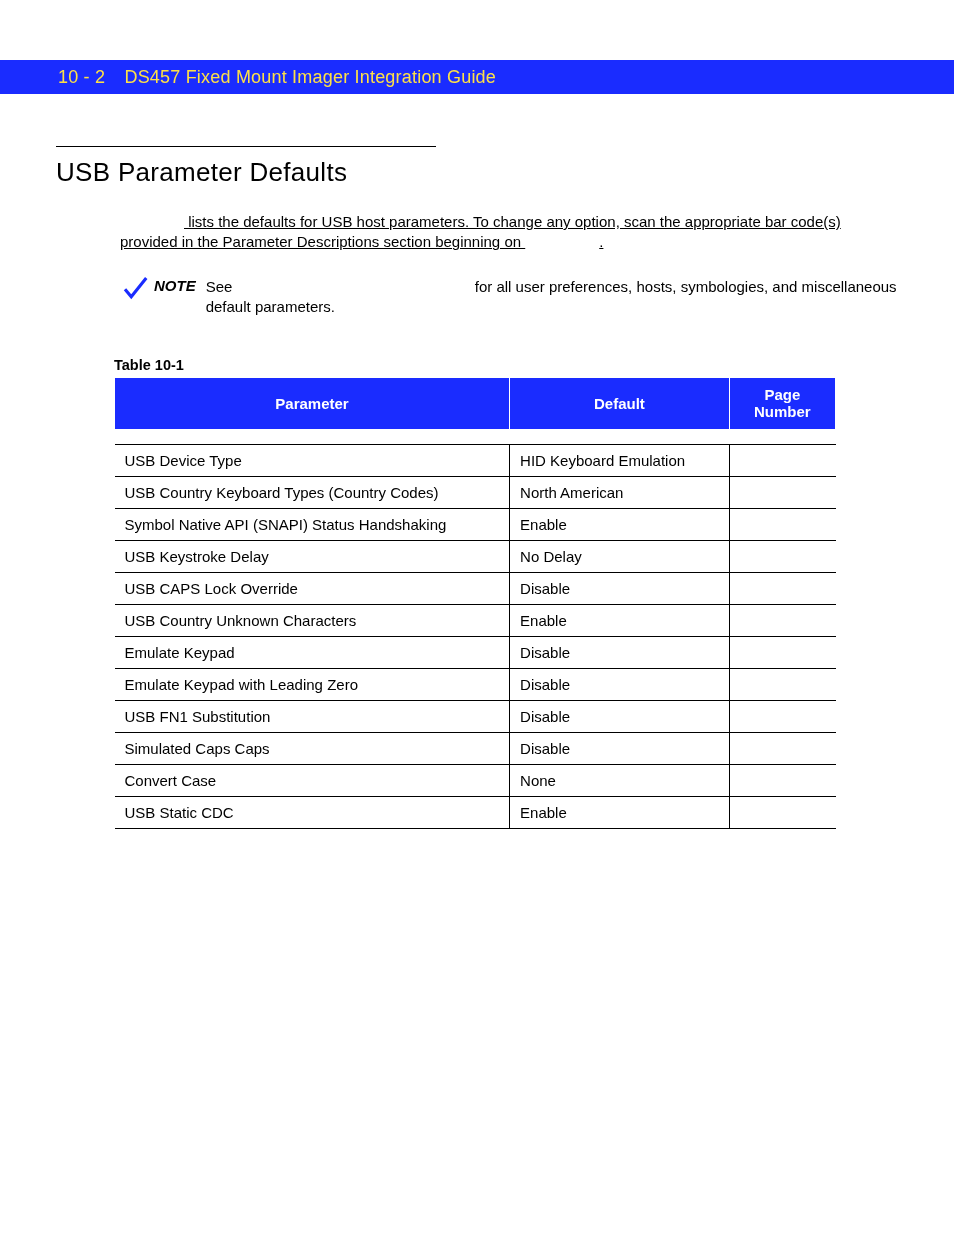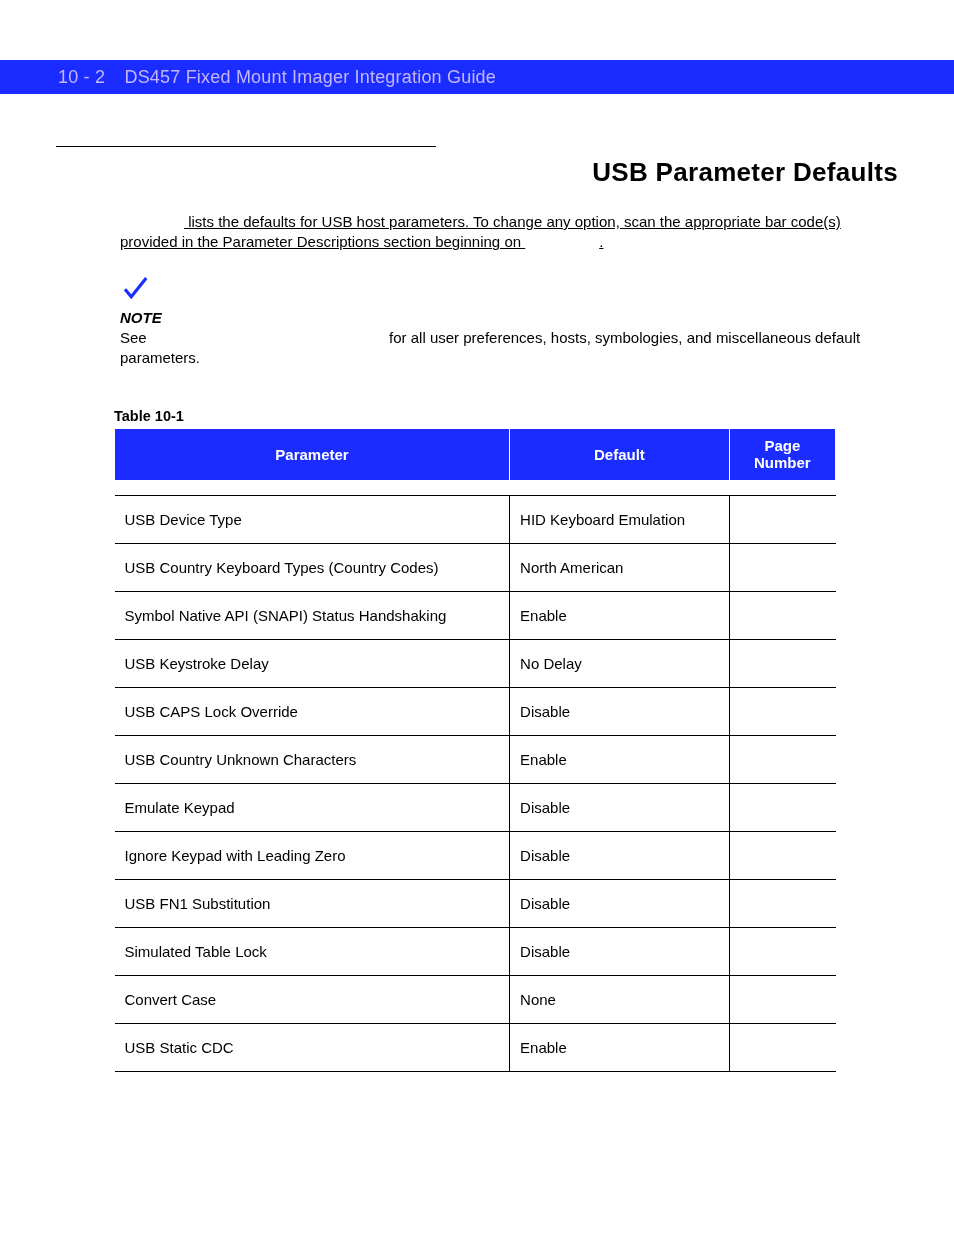--- a/index.html
+++ b/index.html
@@ -6,21 +6,21 @@
   body {
     margin: 0;
     padding: 0;
     font-family: Arial, Helvetica, sans-serif;
     background: #fff;
     color: #000;
     width: 954px;
   }
   .header-bar {
     background: #1a2cff;
-    color: #c4b5fd;
+    color: #fde047;
     display: flex;
     align-items: center;
     padding: 0;
     height: 34px;
     margin-top: 60px;
   }
   .header-block {
     width: 24px;
     height: 34px;
     background: #1a2cff;
@@ -42,38 +42,36 @@
   }
   .section-rule {
     border: none;
     border-top: 1.5px solid #000;
     width: 380px;
     margin: 16px 0 6px 0;
   }
   h1.section-title {
     font-family: "Arial Narrow", Arial, sans-serif;
     font-stretch: condensed;
-    font-weight: bold;
+    font-weight: normal;
     font-size: 26px;
     margin: 10px 0 24px 0;
     letter-spacing: 0.3px;
-    text-align: right;
   }
   .intro {
     font-size: 15px;
     line-height: 1.35;
     margin: 0 0 22px 64px;
     text-decoration: underline;
   }
   .note-row {
     display: flex;
     align-items: flex-start;
     margin: 0 0 40px 64px;
     font-size: 15px;
-    flex-direction: column;
   }
   .check-icon {
     width: 34px;
     flex: 0 0 34px;
     color: #1a2cff;
     margin-top: -2px;
   }
   .check-icon svg {
     width: 30px;
     height: 30px;
@@ -128,21 +126,21 @@
   table.defaults tbody tr.section-row td {
     border: none;
     border-bottom: 1px solid #000;
     padding: 10px 10px 4px 10px;
   }
   table.defaults tbody td {
     border-left: none;
     border-right: 1px solid #000;
     border-top: none;
     border-bottom: 1px solid #000;
-    padding: 15px 10px;
+    padding: 7px 10px;
     vertical-align: top;
   }
   table.defaults tbody td:last-child {
     border-right: none;
   }
   table.defaults tbody tr.section-row td {
     border-right: none;
     font-family: "Arial Narrow", Arial, sans-serif;
     font-stretch: condensed;
     font-style: italic;
@@ -228,31 +226,31 @@
           <td>USB Country Unknown Characters</td>
           <td>Enable</td>
           <td></td>
         </tr>
         <tr>
           <td>Emulate Keypad</td>
           <td>Disable</td>
           <td></td>
         </tr>
         <tr>
-          <td>Ignore Keypad with Leading Zero</td>
+          <td>Emulate Keypad with Leading Zero</td>
           <td>Disable</td>
           <td></td>
         </tr>
         <tr>
           <td>USB FN1 Substitution</td>
           <td>Disable</td>
           <td></td>
         </tr>
         <tr>
-          <td>Simulated Table Lock</td>
+          <td>Simulated Caps Caps</td>
           <td>Disable</td>
           <td></td>
         </tr>
         <tr>
           <td>Convert Case</td>
           <td>None</td>
           <td></td>
         </tr>
         <tr>
           <td>USB Static CDC</td>

